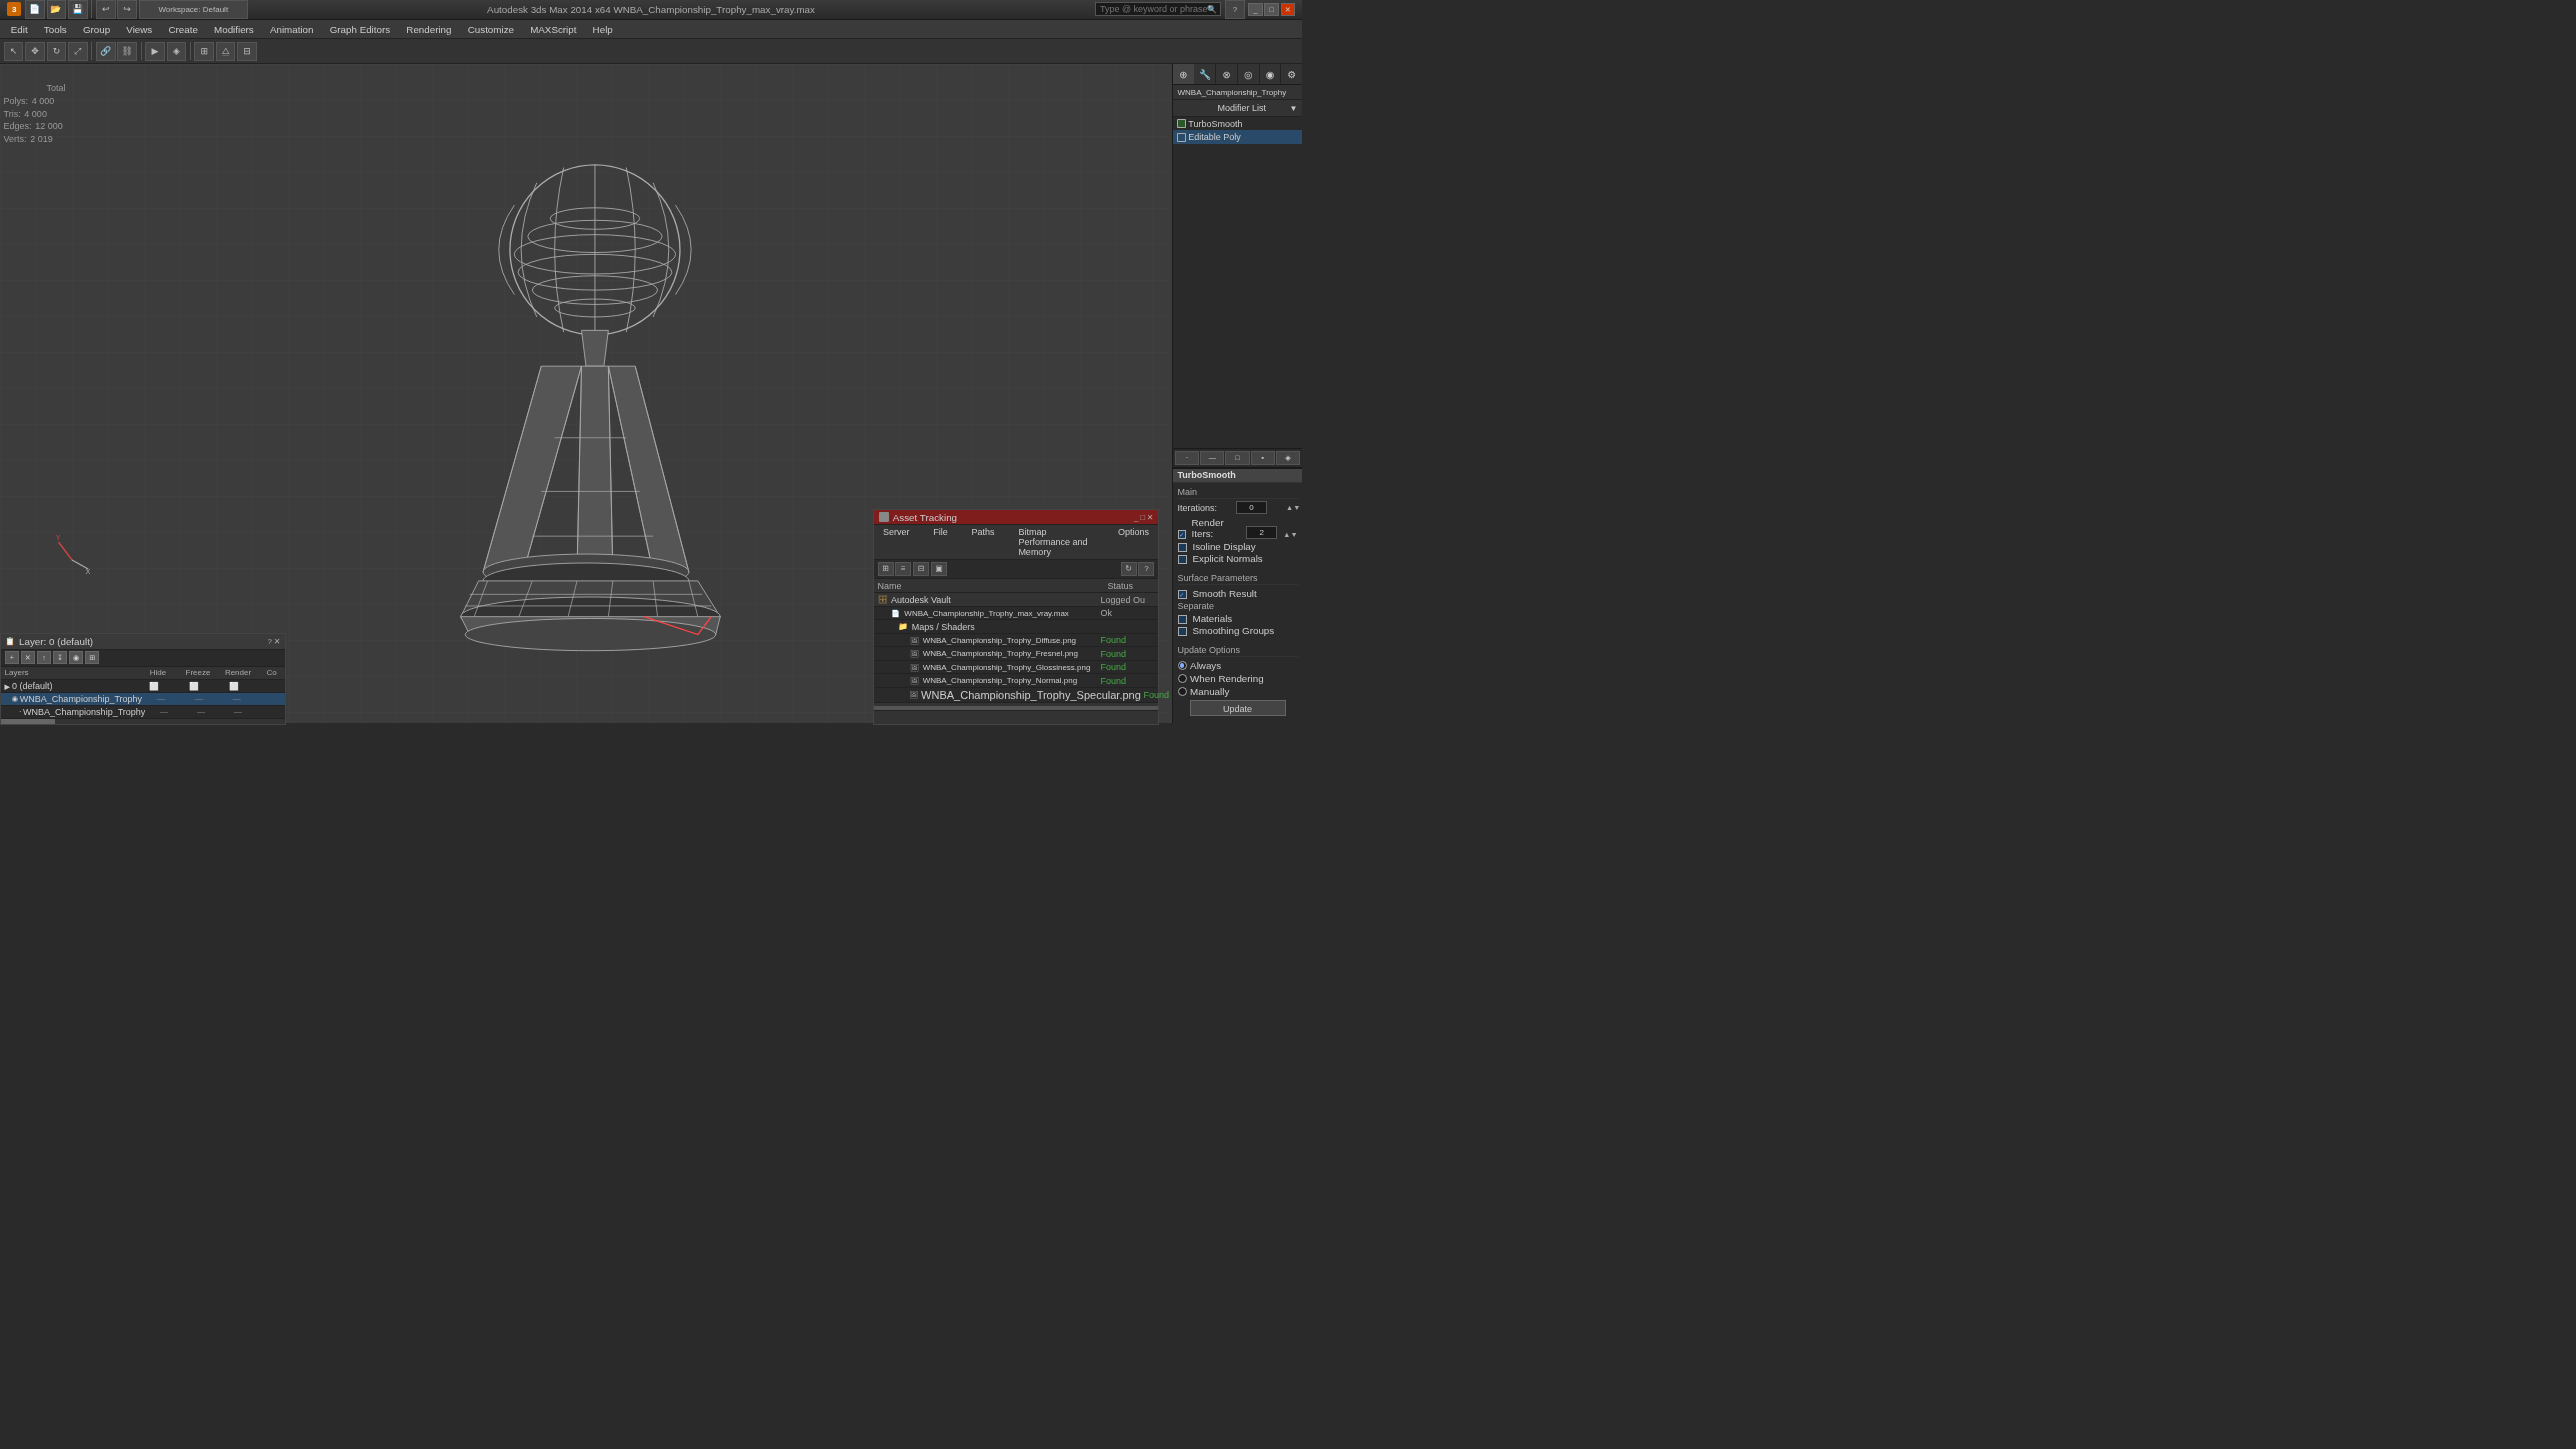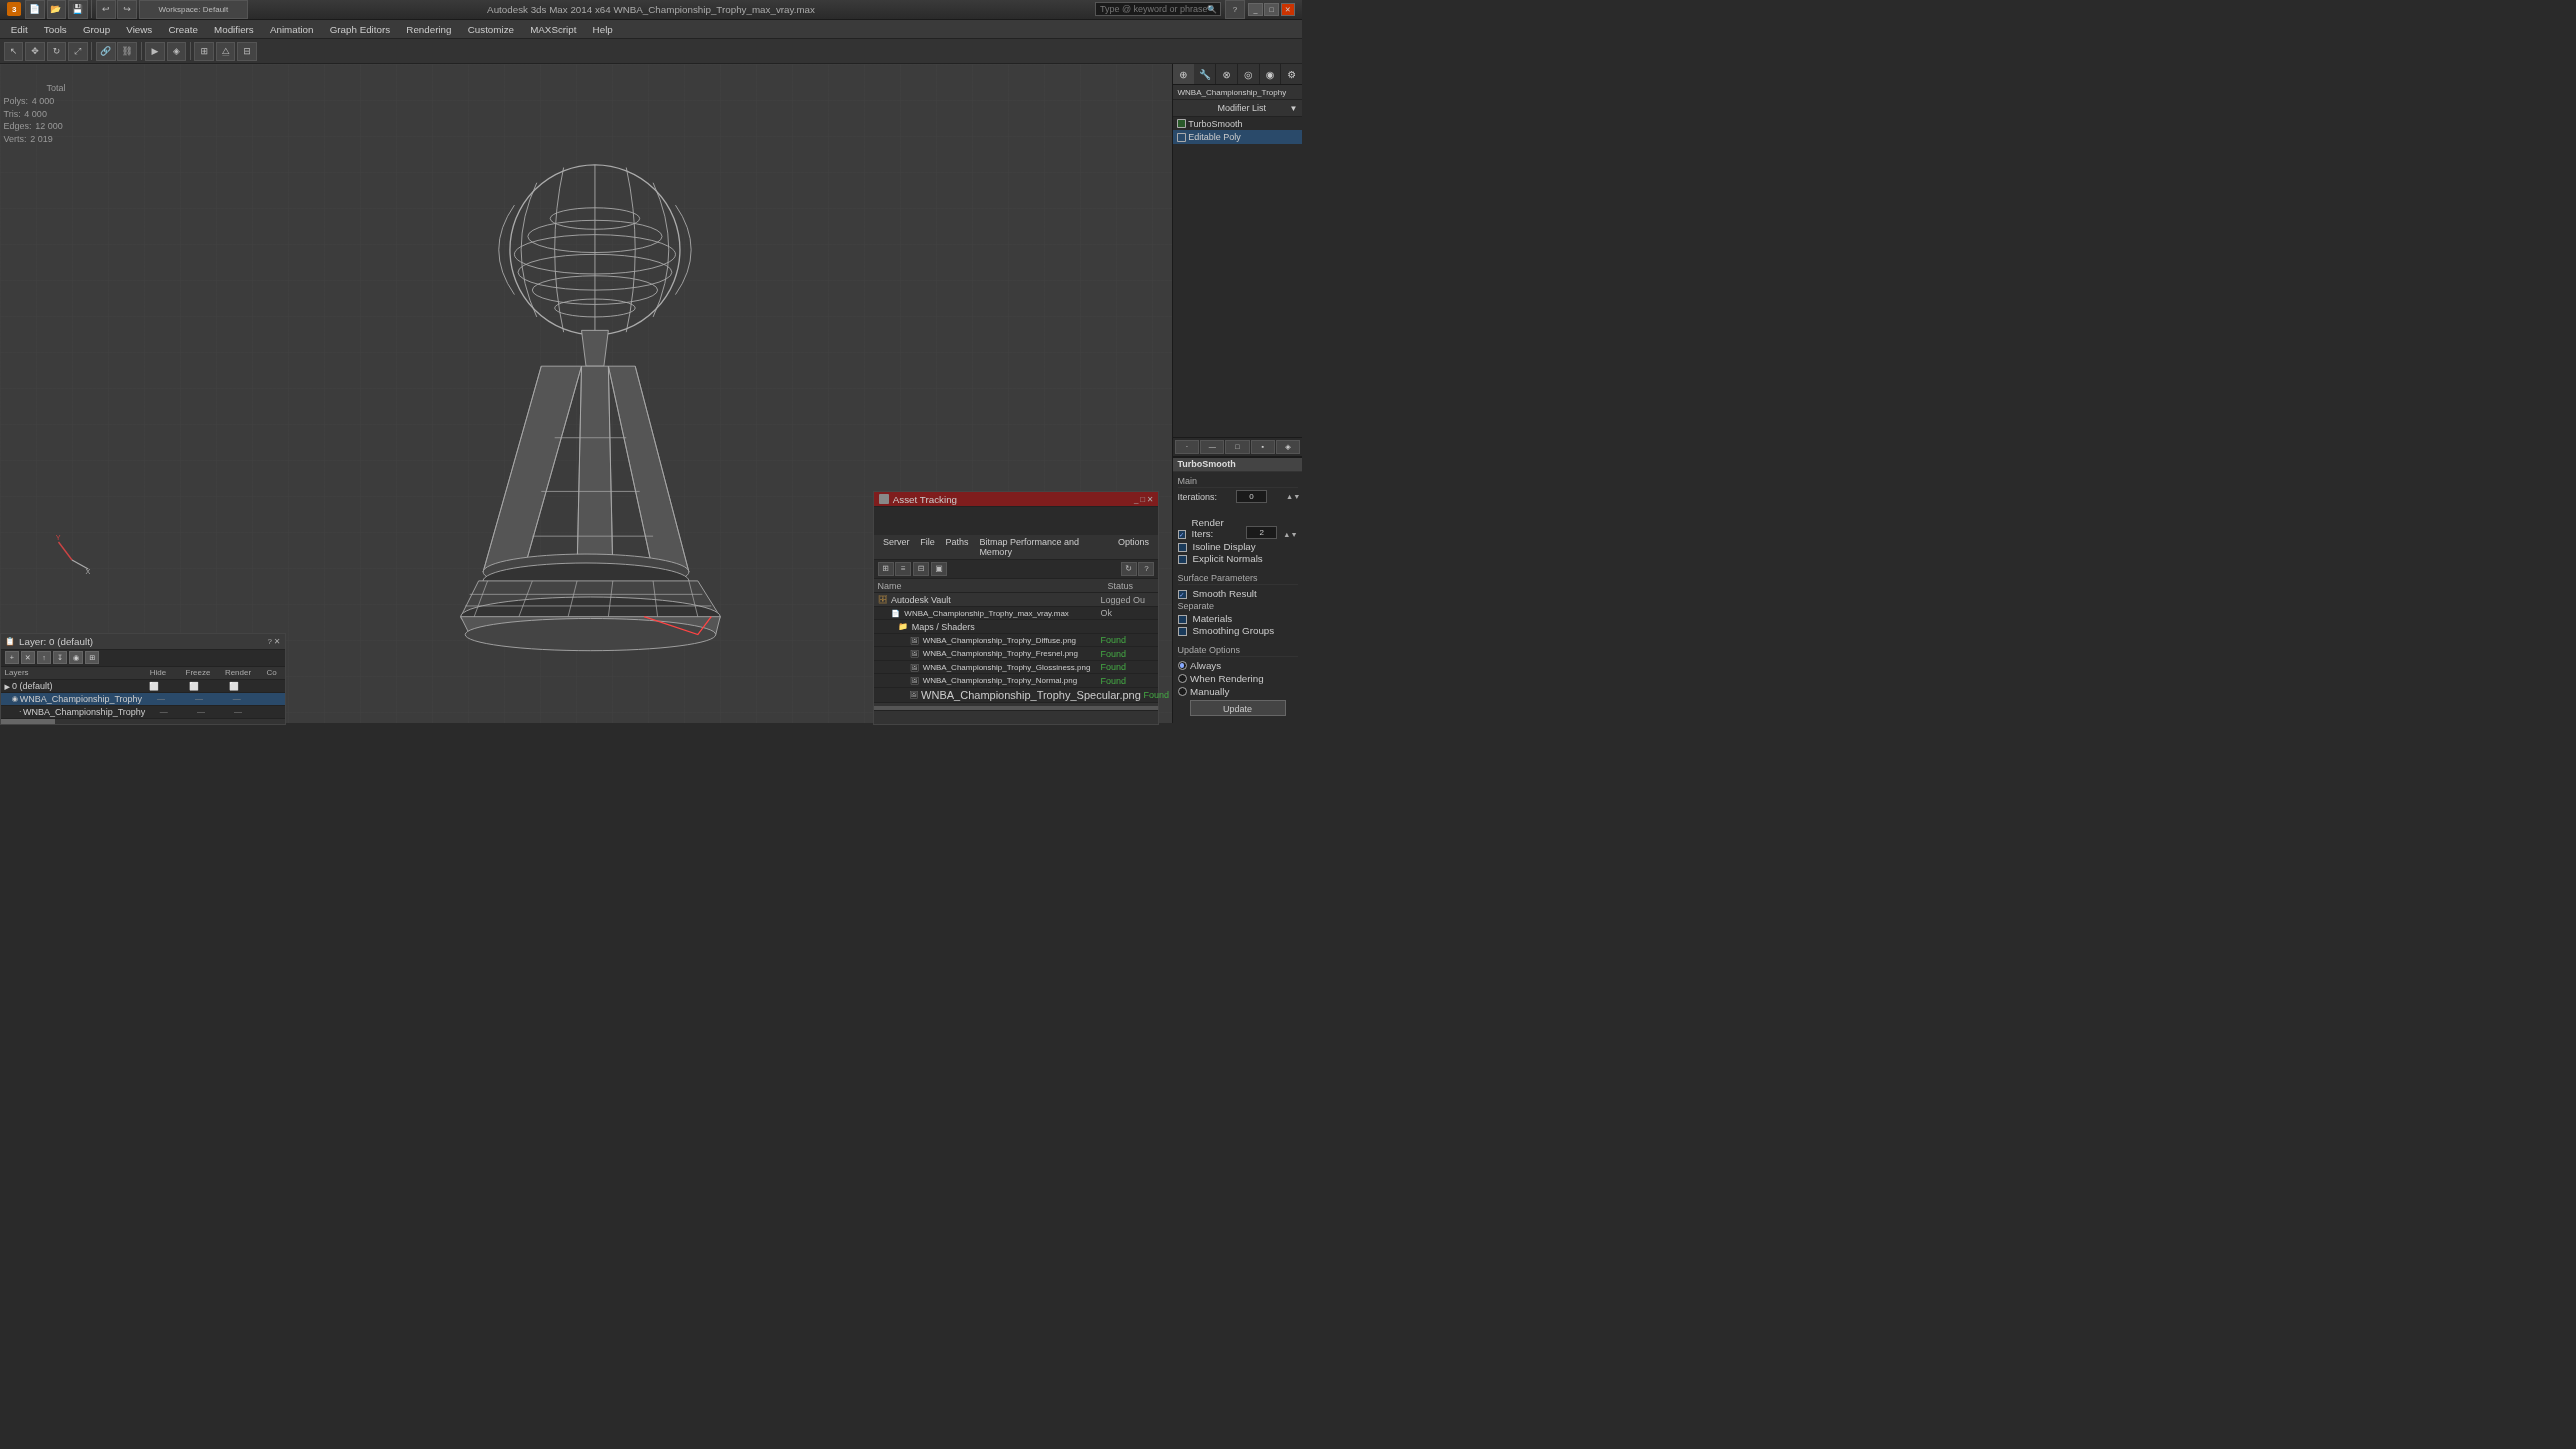--- a/index.html
+++ b/index.html
@@ -239,21 +239,21 @@
       font-size: 9px;
       color: #aaa;
       margin-bottom: 2.7px;
       border-bottom: 0.9px solid #333;
       padding-bottom: 0.9px;
     }
     .ts-row {
       display: flex;
       align-items: center;
       justify-content: space-between;
-      margin-bottom: 14px;
+      margin-bottom: 3px;
       font-size: 9px;
       gap: 19px;
     }
     .ts-row label { color: #ccc; }
     .ts-input {
       width: 31px;
       height: 12.5px;
       background: #1a1a1a;
       border: 0.9px solid #555;
       color: #ccc;
@@ -388,23 +388,22 @@
       align-items: center;
       justify-content: space-between;
       border-bottom: 0.9px solid #222;
     }
     .asset-panel-title { font-size: 9.8px; color: #ccc; display: flex; align-items: center; gap: 3.6px; }
     .asset-panel-icon { width: 10.7px; height: 10.7px; background: #888; border-radius: 0.9px; }
     .asset-menu-bar {
       display: flex;
       background: #333;
       border-bottom: 0.9px solid #222;
-      gap: 0;
+      gap: 13px;
       padding: 0 3.6px;
-      margin-top: 28px;
     }
     .asset-menu-item {
       padding: 1.8px 5.4px;
       font-size: 9px;
       color: #ccc;
       cursor: pointer;
     }
     .asset-toolbar {
       display: flex;
       gap: 1.8px;

